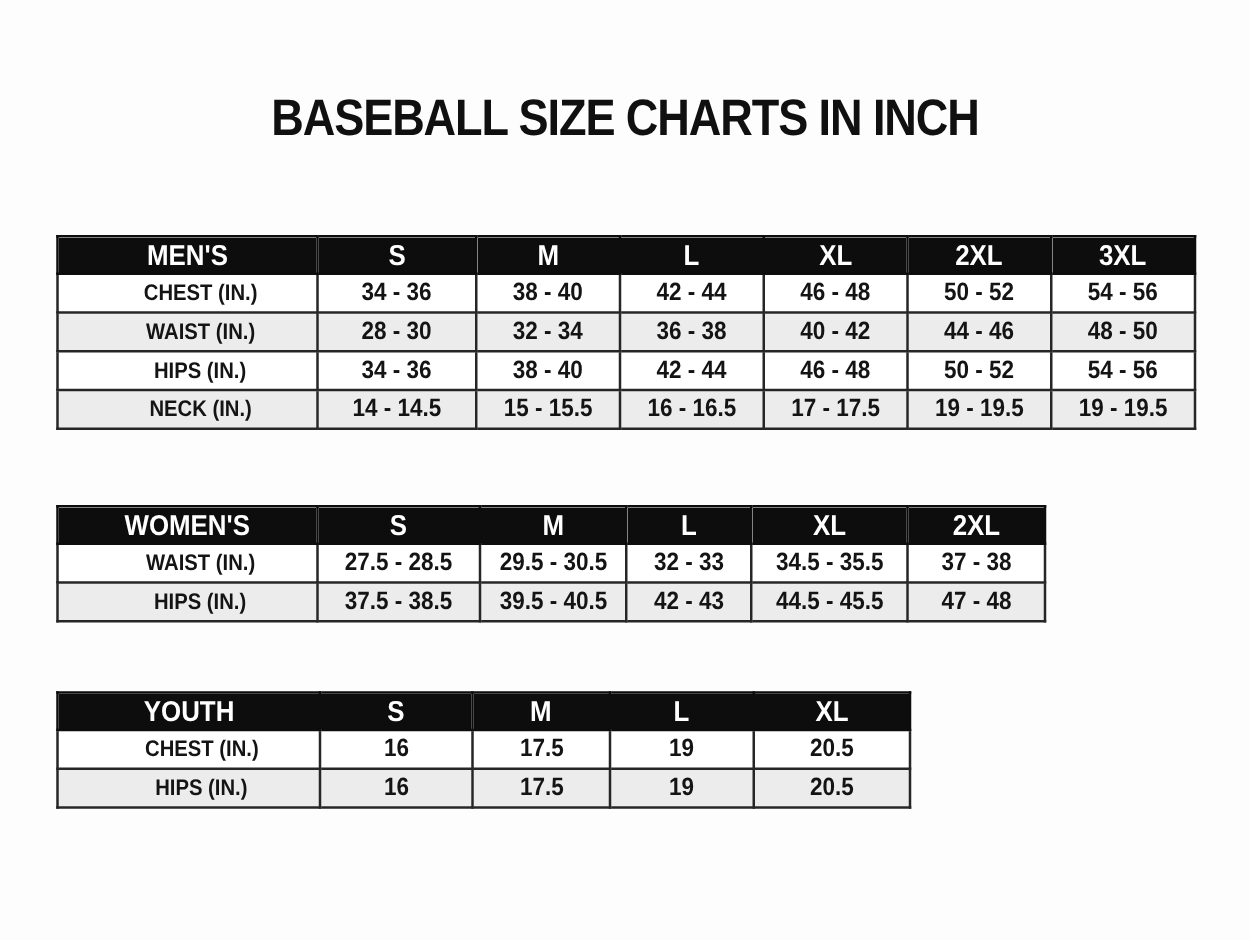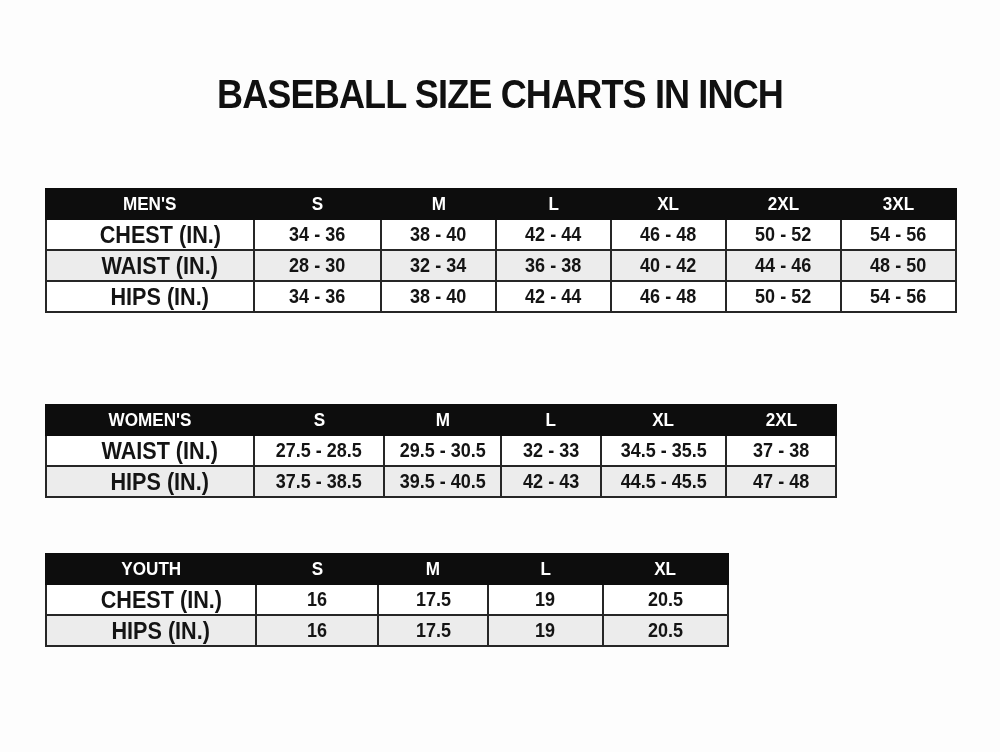--- a/index.html
+++ b/index.html
@@ -42,33 +42,33 @@
     border: 2px solid #262626;
     padding: 0;
     text-align: center;
     vertical-align: middle;
     overflow: hidden;
   }
   thead th {
     background: #0d0d0d;
     color: #ffffff;
     height: 28px;
-    font-size: 19px;
+    font-size: 23px;
     font-weight: bold;
     border-color: #0d0d0d;
   }
   tbody td {
     height: 29px;
     font-size: 20px;
     font-weight: bold;
     color: #141414;
     background: #ffffff;
   }
   tbody tr:nth-child(even) td { background: #ececec; }
-  tbody td.row-label { font-size: 24px; padding-left: 20px; }
+  tbody td.row-label { font-size: 18px; padding-left: 20px; }
   .ct {
     display: inline-block;
     transform: scaleX(0.9);
     transform-origin: 50% 50%;
     white-space: nowrap;
     line-height: 1;
   }
 </style>
 </head>
 <body>
@@ -118,20 +118,29 @@
             <td class="value-cell"><span class="ct">48 - 50</span></td>
           </tr>
           <tr>
             <td class="row-label"><span class="ct">HIPS (IN.)</span></td>
             <td class="value-cell"><span class="ct">34 - 36</span></td>
             <td class="value-cell"><span class="ct">38 - 40</span></td>
             <td class="value-cell"><span class="ct">42 - 44</span></td>
             <td class="value-cell"><span class="ct">46 - 48</span></td>
             <td class="value-cell"><span class="ct">50 - 52</span></td>
             <td class="value-cell"><span class="ct">54 - 56</span></td>
+          </tr>
+          <tr>
+            <td class="row-label"><span class="ct">NECK (IN.)</span></td>
+            <td class="value-cell"><span class="ct">14 - 14.5</span></td>
+            <td class="value-cell"><span class="ct">15 - 15.5</span></td>
+            <td class="value-cell"><span class="ct">16 - 16.5</span></td>
+            <td class="value-cell"><span class="ct">17 - 17.5</span></td>
+            <td class="value-cell"><span class="ct">19 - 19.5</span></td>
+            <td class="value-cell"><span class="ct">19 - 19.5</span></td>
           </tr>
         </tbody>
       </table>
     </div>
 
   <div class="size-table" id="table-womens">
       <table>
         <colgroup>
           <col style="width: 208px;">
           <col style="width: 130px;">

